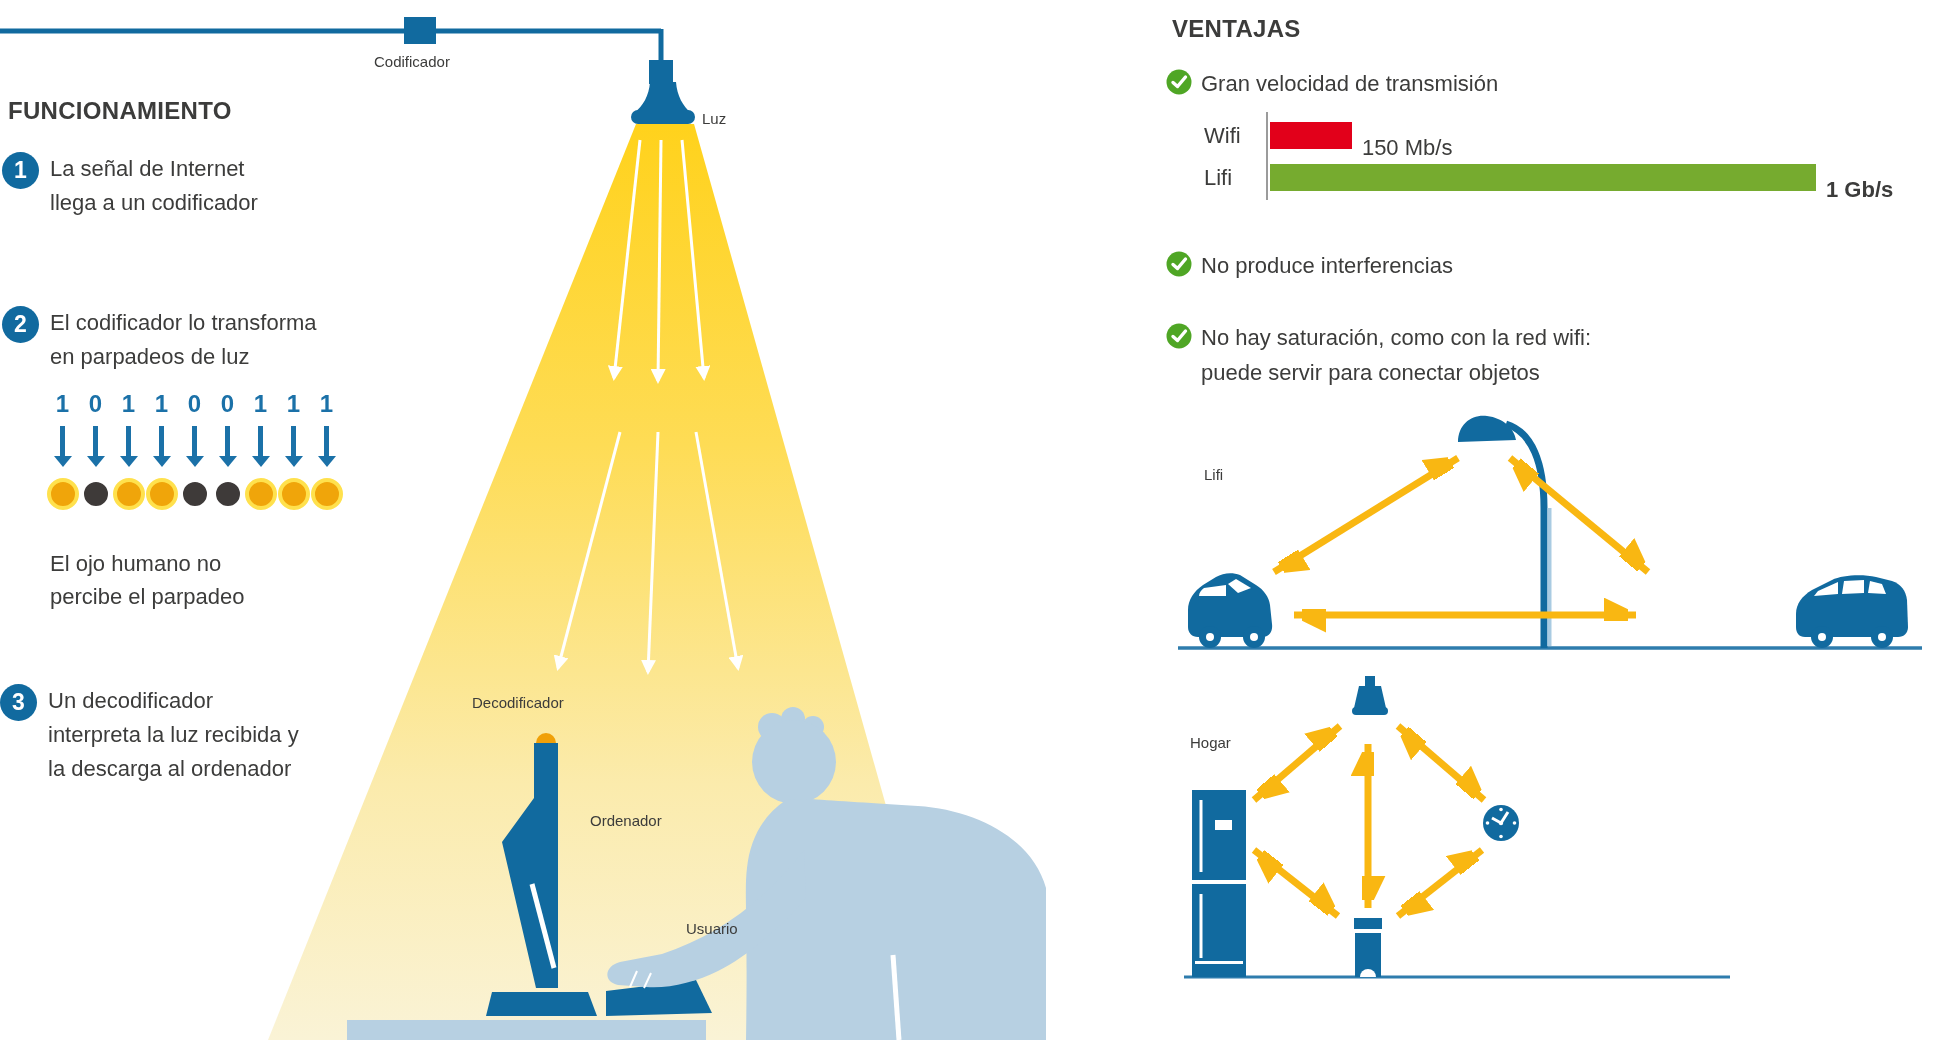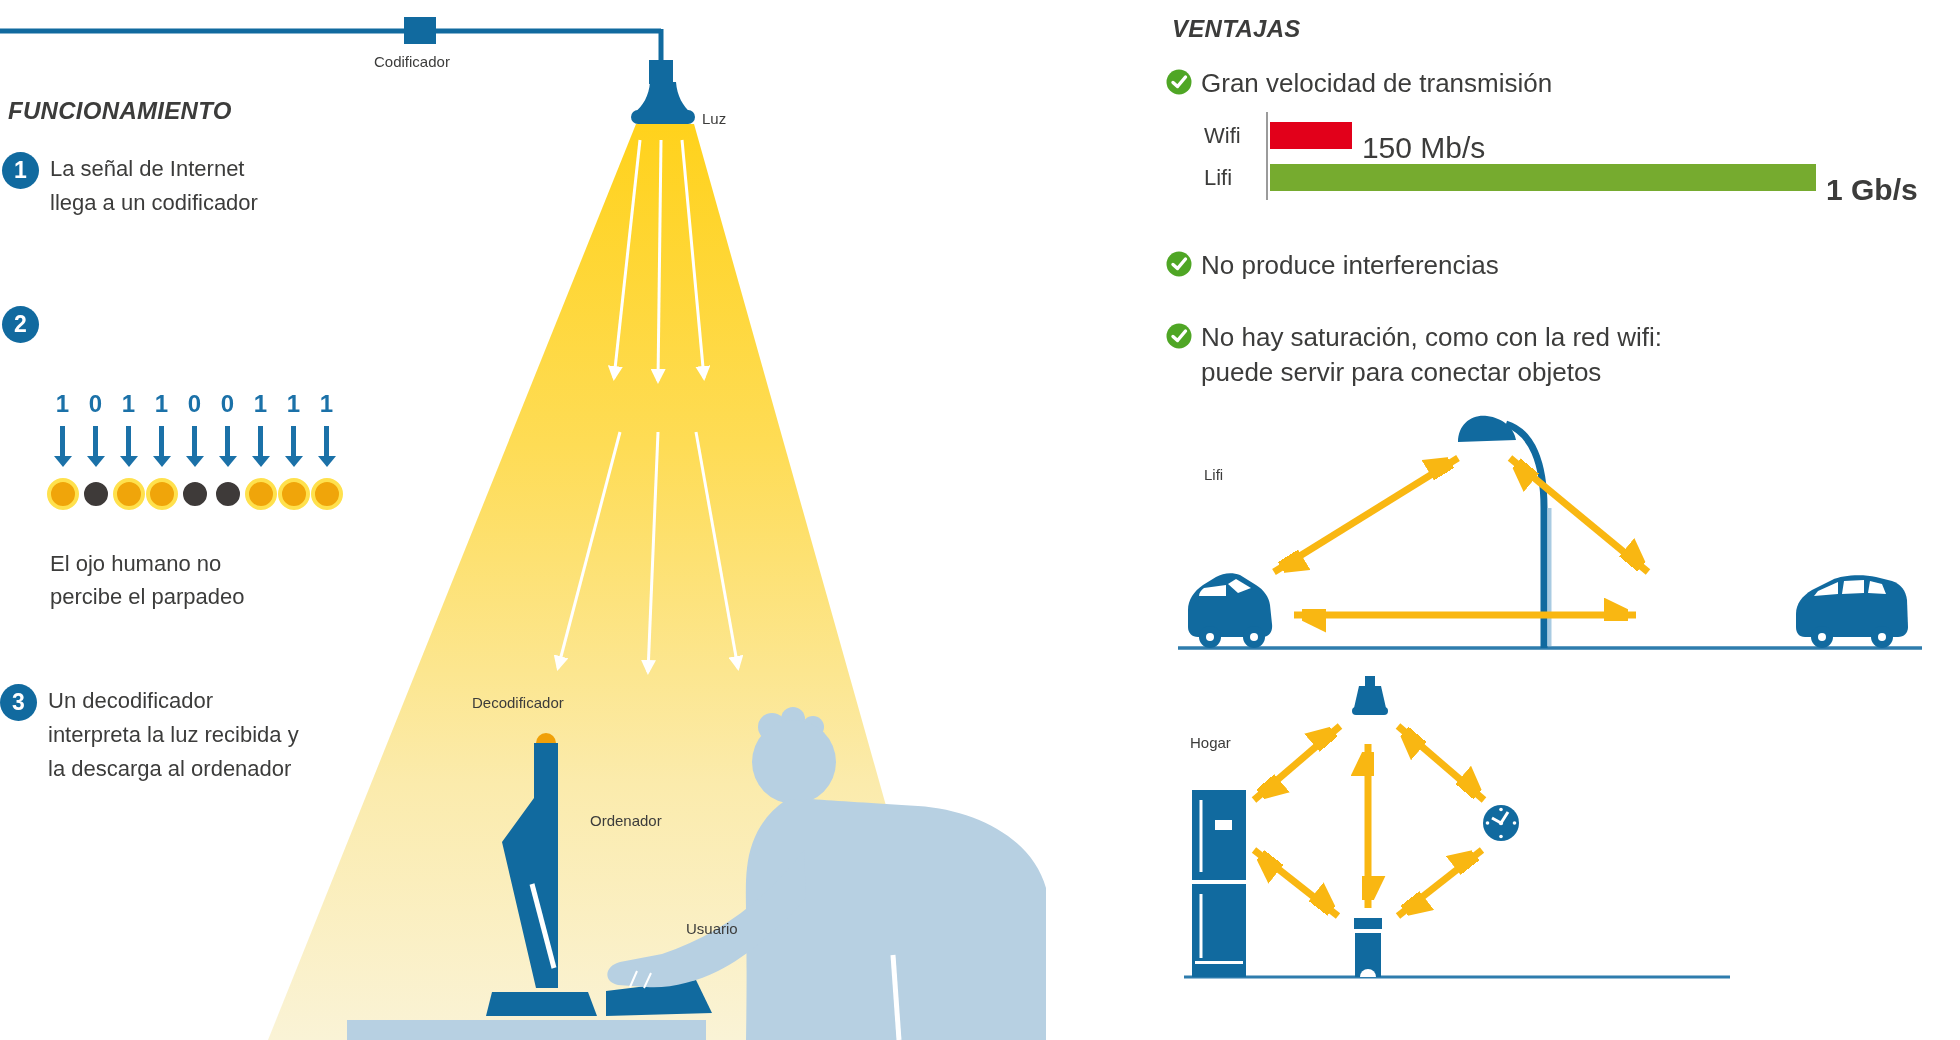--- a/index.html
+++ b/index.html
@@ -1,39 +1,39 @@
 <!DOCTYPE html>
 <html><head>
 <meta charset="utf-8">
 <style>
   html,body{margin:0;padding:0;background:#fff;}
   .canvas{position:relative;width:1960px;height:1040px;background:#fff;overflow:hidden;
           font-family:"Liberation Sans","DejaVu Sans",sans-serif;color:#3C3C3B;}
   .abs{position:absolute;}
   .lbl{position:absolute;font-size:15px;color:#3C3C3B;white-space:nowrap;}
-  .heading{position:absolute;font-size:24px;font-weight:bold;color:#3C3C3B;letter-spacing:.3px;font-style:italic;}
+  .heading{position:absolute;font-size:24px;font-weight:bold;color:#3C3C3B;letter-spacing:.3px;}
   .step{position:absolute;display:flex;align-items:flex-start;gap:11px;}
   .badge{width:37px;height:37px;border-radius:50%;background:#116A9F;color:#fff;
          font-size:23px;font-weight:bold;display:flex;align-items:center;justify-content:center;flex:0 0 37px;}
   .slines{font-size:22px;line-height:34px;white-space:nowrap;}
   .bgrid{position:absolute;display:flex;}
   .bcol{width:33px;display:flex;flex-direction:column;align-items:center;}
   .bdigit{font-size:24px;font-weight:bold;color:#1B71A8;height:28px;line-height:28px;}
   .darrow{position:relative;width:5px;height:30px;background:#1B71A8;margin:8px 0 22px;}
   .darrow::after{content:"";position:absolute;left:-6.5px;top:30px;border:9px solid transparent;border-top:11px solid #1B71A8;}
   .pulse{width:24px;height:24px;border-radius:50%;}
   .pulse.on{background:#F0A50A;border:4px solid #FFE14D;}
   .pulse.off{background:#3E3A39;border:4px solid #fff;}
   .caption{position:absolute;font-size:22px;line-height:33px;white-space:nowrap;}
   .adv{position:absolute;display:flex;align-items:flex-start;gap:9px;}
-  .advtext{font-size:26px;line-height:35px;white-space:nowrap;}
+  .advtext{font-size:22px;line-height:35px;white-space:nowrap;}
   .crow{position:absolute;display:flex;align-items:center;height:27px;}
   .clabel{width:66px;font-size:22px;}
   .cbar{height:27px;}
-  .cval{margin-left:10px;font-size:30px;white-space:nowrap;margin-top:24px;}
+  .cval{margin-left:10px;font-size:22px;white-space:nowrap;margin-top:24px;}
   .cval.bold{font-weight:bold;}
   .axis{position:absolute;width:2px;background:#9B9B9B;}
   svg{display:block;}
 </style>
 </head>
 <body>
 
 <div class="canvas">
 
   <svg class="abs" style="left:0;top:0;" width="1060" height="1040" viewBox="0 0 1060 1040">
@@ -101,20 +101,24 @@
   <div class="step" style="left:2px;top:152px;">
     <div class="badge">1</div>
     <div class="slines">
       <div>La señal de Internet</div>
       <div>llega a un codificador</div>
     </div>
   </div>
 
   <div class="step" style="left:2px;top:306px;">
     <div class="badge">2</div>
+    <div class="slines">
+      <div>El codificador lo transforma</div>
+      <div>en parpadeos de luz</div>
+    </div>
   </div>
 
   <div class="bgrid" style="left:46px;top:390px;">
       <div class="bcol">
         <span class="bdigit">1</span>
         <div class="darrow"></div>
         <div class="pulse on"></div>
       </div>
       <div class="bcol">
         <span class="bdigit">0</span>

